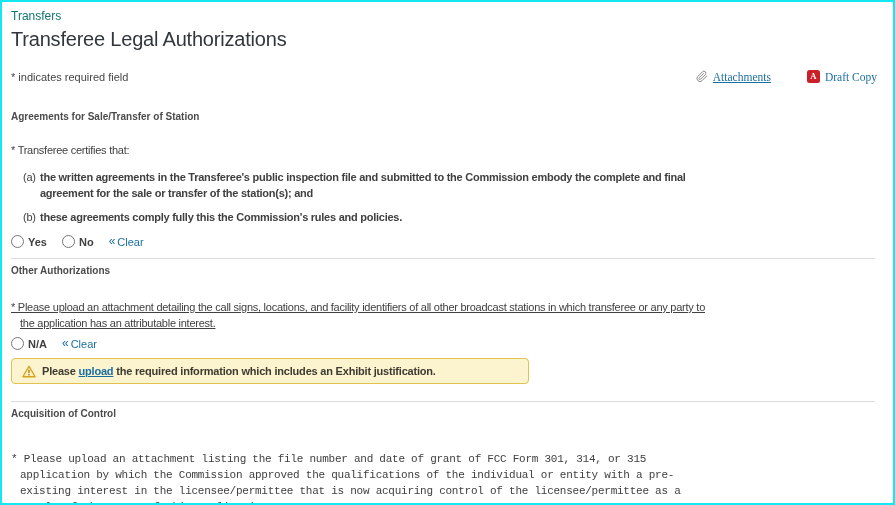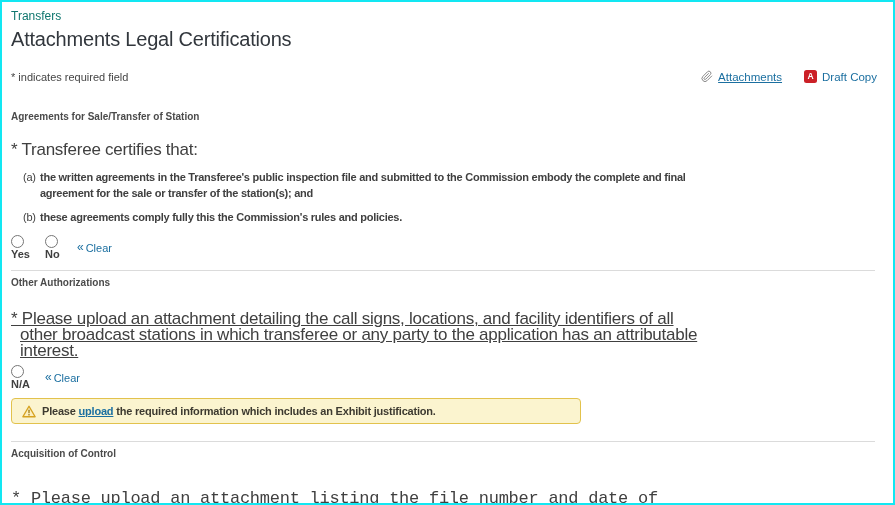--- a/index.html
+++ b/index.html
@@ -21,40 +21,40 @@
     font-weight: 400; letter-spacing: -0.2px; margin-top: 2px;
   }
 
   .required-row {
     margin-top: 18px;
     display: flex; justify-content: space-between; align-items: center;
   }
   .required-note {
     font-size: 11px; color: #454545;
   }
-  .toolbar { display: flex; gap: 22px; }
+  .toolbar { display: flex; gap: 36px; font-family: Liberation Serif, serif; }
   .toolbar-link {
     display: flex; align-items: center; gap: 5px;
     font-size: 11.5px; color: #1b6fa0; text-decoration: none; cursor: pointer;
   }
   .toolbar-link .link-text.u { text-decoration: underline; }
   .pdf-badge {
     width: 13px; height: 13px; background: #cb2027; border-radius: 2.5px;
     color: #fff; font-size: 8.5px; font-weight: 700; line-height: 13px;
     text-align: center; display: inline-block;
   }
 
   .section-heading {
     font-size: 10px; font-weight: 700; color: #4b4b4b; line-height: 16px;
   }
   .mt-26 { margin-top: 26px; }
   .mt-16 { margin-top: 4px; }
 
   .para {
-    font-size: 17px; line-height: 16px; color: #404040;
+    font-size: 11px; line-height: 16px; color: #404040;
     letter-spacing: -0.25px; max-width: 700px;
     padding-left: 9px; text-indent: -9px;
   }
   .para.mt-17 { margin-top: 17px; }
   .para.mt-12 { margin-top: 20px; text-decoration: underline; }
   .para.mt-11 { margin-top: 29px; font-family: Liberation Mono, monospace; }
 
   .cert-list { margin-top: 11px; max-width: 700px; }
   .cert-item {
     display: flex; font-size: 11px; line-height: 16px;
@@ -62,58 +62,58 @@
   }
   .cert-item + .cert-item { margin-top: 8px; }
   .cert-marker { flex: 0 0 17px; }
   .cert-text { flex: 1; font-weight: bold; }
 
   .radio-row {
     display: flex; align-items: center; margin-top: 10px;
   }
   .radio-row.tight { margin-top: 6px; }
   .radio-row.tighter { margin-top: 5px; }
-  .radio-group { display: flex; align-items: flex-start; margin-right: 15px; cursor: pointer; flex-direction: column; }
+  .radio-group { display: flex; align-items: flex-end; margin-right: 15px; cursor: pointer; }
   .radio-circle {
     width: 13px; height: 13px; border: 1px solid #767676; border-radius: 50%;
     background: #fff; display: inline-block; margin-right: 4px; flex: 0 0 auto;
   }
   .radio-label { font-size: 11px; font-weight: 700; color: #3f3f3f; }
   .clear-link {
     display: flex; align-items: center; gap: 2px;
     font-size: 11px; color: #1b6fa0; cursor: pointer; text-decoration: none;
   }
   .clear-chevrons { font-size: 12px; line-height: 11px; }
 
   .divider {
     border: none; height: 1px; background: #dbdbdb;
     margin: 10px 2px 0 0;
   }
   .divider.after-box { margin-top: 17px; }
 
   .warning-box {
     margin-top: 8px;
-    width: 570px; min-height: 26px;
+    width: 518px; min-height: 26px;
     background: #fbf4cf; border: 1px solid #e2c24c; border-radius: 4px;
     display: flex; align-items: center; gap: 6px;
     padding: 5px 10px;
     font-size: 11px; font-weight: 700; color: #3d3a30; letter-spacing: -0.2px;
   }
   .warning-box .w-link {
     color: #1b6fa0; text-decoration: underline; cursor: pointer; font-weight: 700;
   }
   .warn-icon { flex: 0 0 auto; display: inline-flex; }
 </style>
 </head>
 <body>
 
 <div class="content">
 
   <div class="breadcrumb">Transfers</div>
-  <h1 class="page-title">Attachments Legal Certifications</h1>
+  <h1 class="page-title">Transferee Legal Authorizations</h1>
 
   <div class="required-row">
     <span class="required-note">* indicates required field</span>
     <div class="toolbar">
       <a class="toolbar-link">
         <span class="warn-icon">
           <svg width="12" height="13" viewBox="0 0 24 24">
               <path d="M21.44 11.05l-9.19 9.19a6 6 0 01-8.49-8.49l9.19-9.19a4 4 0 015.66 5.66l-9.2 9.19a2 2 0 01-2.83-2.83l8.49-8.48" fill="none" stroke="#8a8a8a" stroke-width="2" stroke-linecap="round"></path>
             </svg>
         </span>

